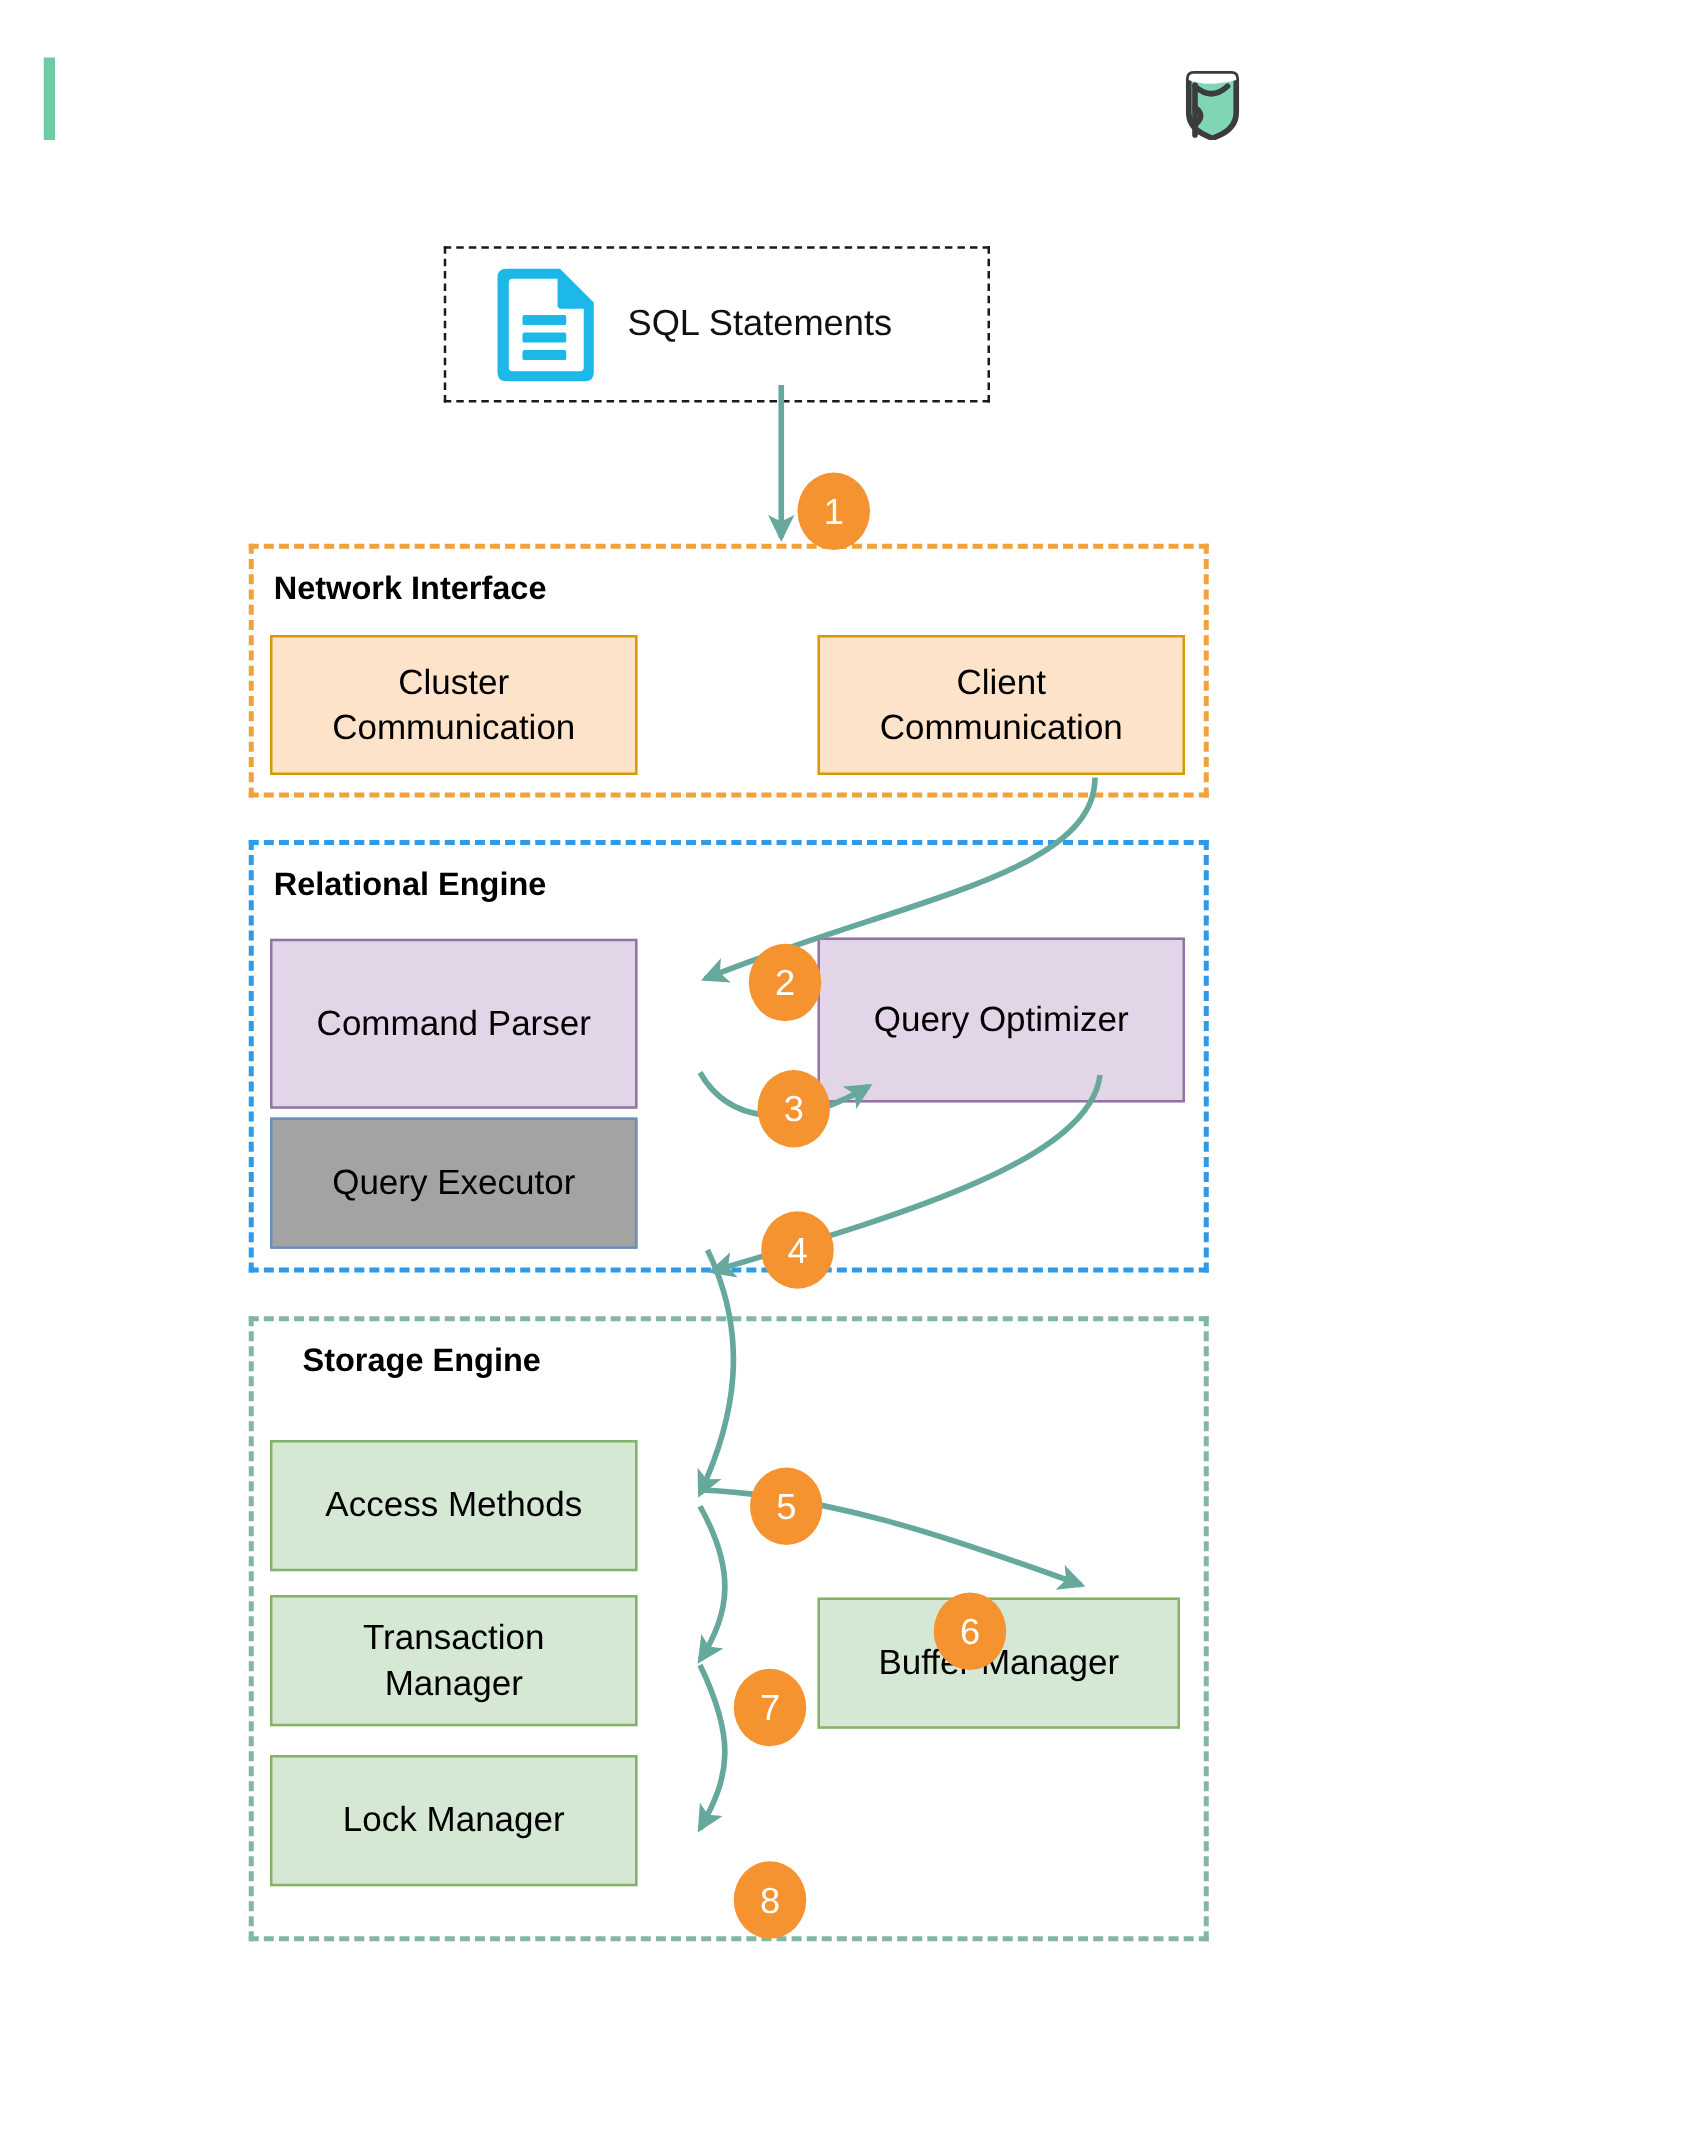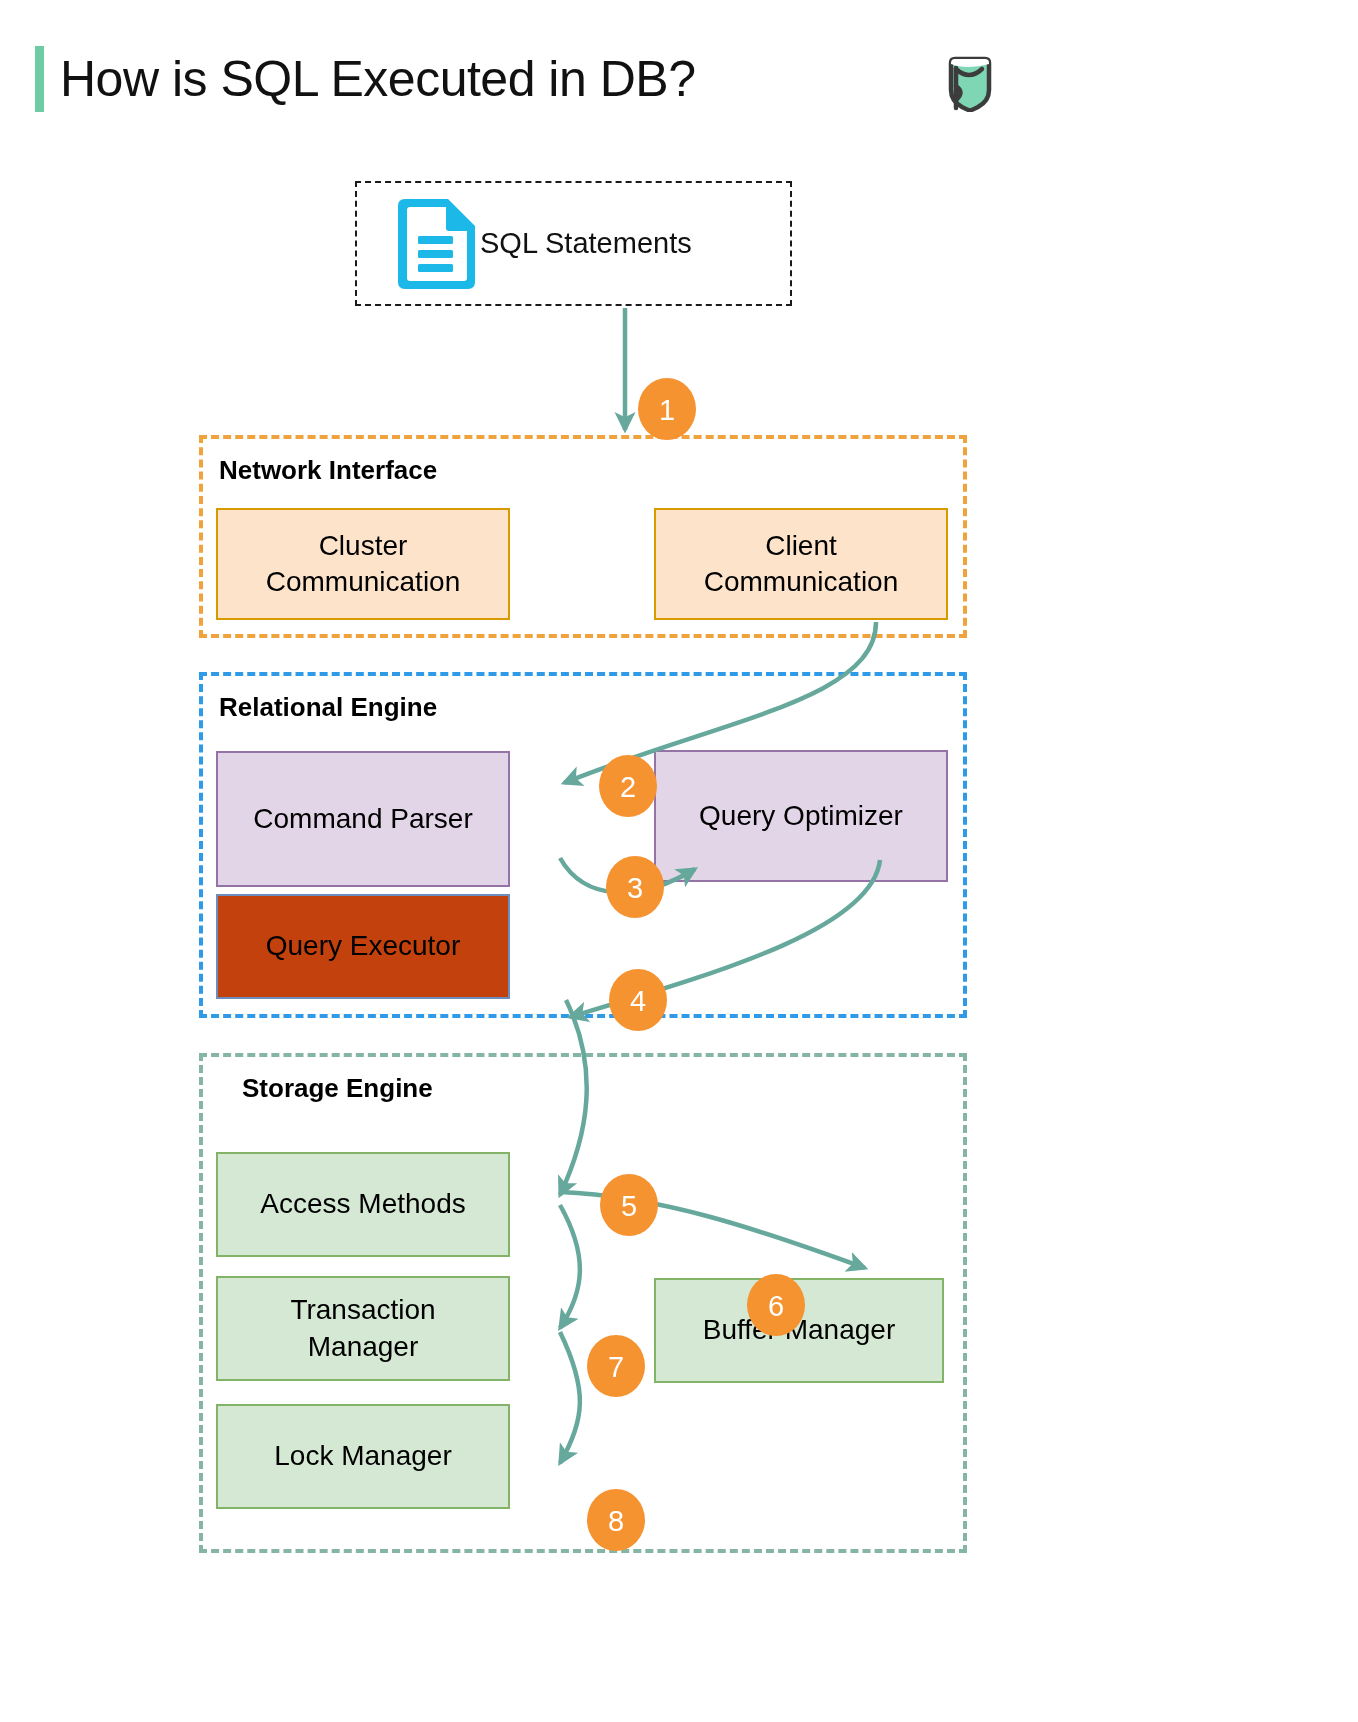--- a/index.html
+++ b/index.html
@@ -68,24 +68,24 @@
     justify-content: center;
     text-align: center;
     font-size: 28px;
     color: #000000;
     line-height: 1.3;
     padding: 4px 8px;
   }
 
   
   #sql-source-box {
-    left: 355px; top: 181px; width: 437px; height: 125px;
+    left: 355px; top: 197px; width: 437px; height: 125px;
     border: 2px dashed #1A1A1A;
     display: flex; align-items: center; justify-content: flex-start;
-    padding-left: 33px;
+    gap: 22px; padding-left: 33px;
   }
   #sql-doc-icon { width: 90px; height: 96px; flex: 0 0 auto; }
   #sql-source-label {
     font-size: 29px; color: #111111; white-space: nowrap;
   }
 
   
   #network-group {
     left: 199px; top: 435px; width: 768px; height: 203px;
     border: 4px dashed #F0A23C;
@@ -103,21 +103,21 @@
   #relational-group {
     left: 199px; top: 672px; width: 768px; height: 346px;
     border: 4px dashed #2F9BE8;
   }
   #relational-label { left: 219px; top: 692px; }
   .node-purple {
     background: #E1D5E7;
     border: 2px solid #9673A6;
   }
   .node-blue {
-    background: #c2410c;
+    background: #a3a3a3;
     border: 2px solid #6C8EBF;
   }
   #node-command-parser { left: 216px; top: 751px; width: 294px; height: 136px; }
   #node-query-optimizer{ left: 654px; top: 750px; width: 294px; height: 132px; }
   #node-query-executor { left: 216px; top: 894px; width: 294px; height: 105px; }
 
   
   #storage-group {
     left: 199px; top: 1053px; width: 768px; height: 500px;
     border: 4px dashed #85B5A5;
@@ -154,21 +154,20 @@
     dominant-baseline: central;
   }
 </style>
 </head>
 <body>
 
 <div id="page">
 
   <div id="header">
     <div id="title-accent-bar"></div>
-    <div id="page-title">How is SQL Executed in DB?</div>
 
     <div id="brand">
       <svg id="brand-logo" viewBox="0 0 44 56">
         <path d="M3 7 Q3 3 7 3 L37 3 Q41 3 41 7 L41 34 Q41 45 30 51 Q23 54.5 22 54.5 Q21 54.5 14 51 Q3 45 3 34 Z" fill="#7FD6B5" stroke="#3C3C3C" stroke-width="4.5" stroke-linejoin="round"></path>
         <path d="M8 12 L8 52" stroke="#3C3C3C" stroke-width="4.5" fill="none" stroke-linecap="round"></path>
         <path d="M8 13 Q21 25 34 13" stroke="#3C3C3C" stroke-width="4.5" fill="none" stroke-linecap="round"></path>
         <path d="M8 30 Q17 36 8 44" stroke="#3C3C3C" stroke-width="4.5" fill="none" stroke-linecap="round"></path>
         <path d="M3 8 Q18 14 41 8 L41 7 Q41 3 37 3 L7 3 Q3 3 3 7 Z" fill="#ffffff"></path>
       </svg>
     </div>

